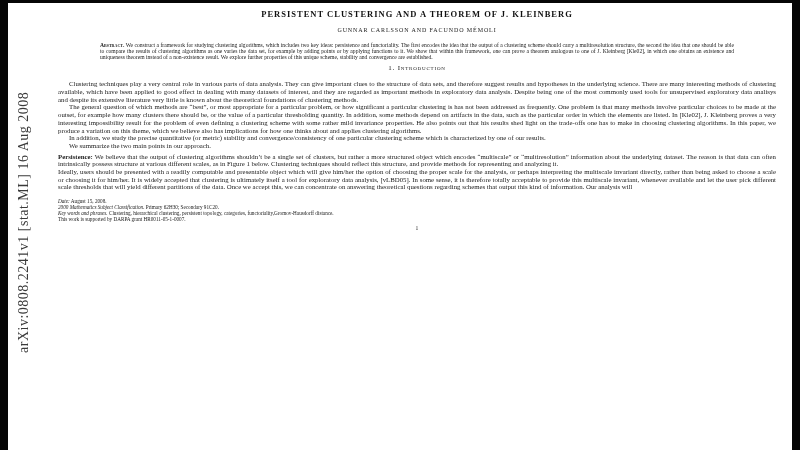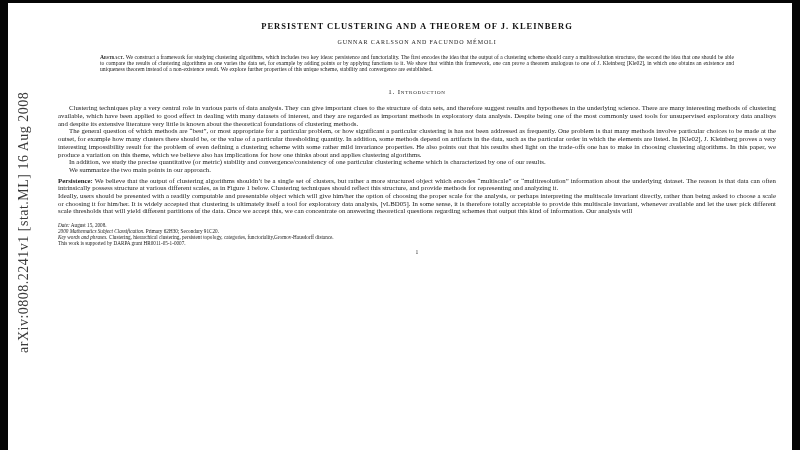--- a/index.html
+++ b/index.html
@@ -29,21 +29,21 @@
     white-space: nowrap;
     font-size: 14px;
     color: #3a3a3a;
     letter-spacing: 0.5px;
   }
   .content {
     margin: 0 16px 0 50px;
   }
   .title {
     margin: 0;
-    padding-top: 18px;
+    padding-top: 6px;
     text-align: center;
     font-size: 8.5px;
     font-weight: bold;
     letter-spacing: 1px;
     color: #111;
   }
   .authors {
     margin-top: 8px;
     text-align: center;
     font-size: 6px;
@@ -54,21 +54,21 @@
     margin: 9px 42px 0 42px;
     font-size: 5.6px;
     line-height: 6.1px;
     text-align: justify;
   }
   .abstract-label {
     font-variant: small-caps;
     font-weight: bold;
   }
   .section-heading {
-    margin-top: 16px;
+    margin-top: 4px;
     margin-bottom: 8px;
     text-align: center;
     font-size: 7px;
     font-variant: small-caps;
     letter-spacing: 0.8px;
   }
   .para {
     margin: 0;
     font-size: 6.8px;
     line-height: 7.7px;

